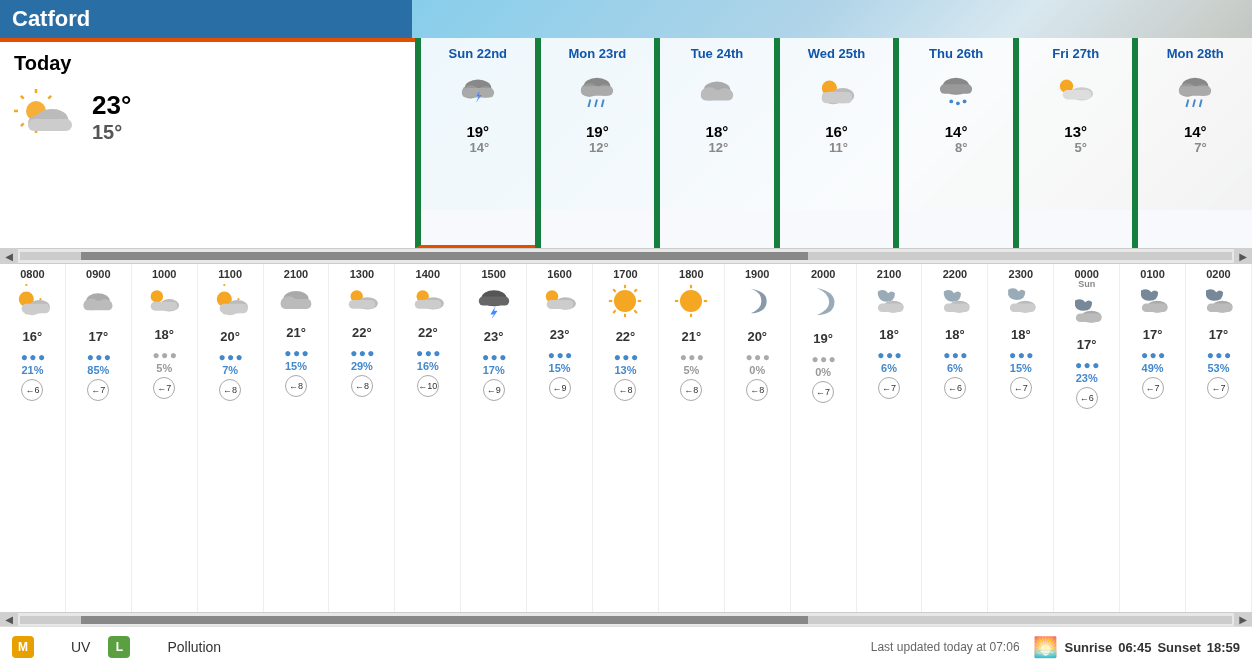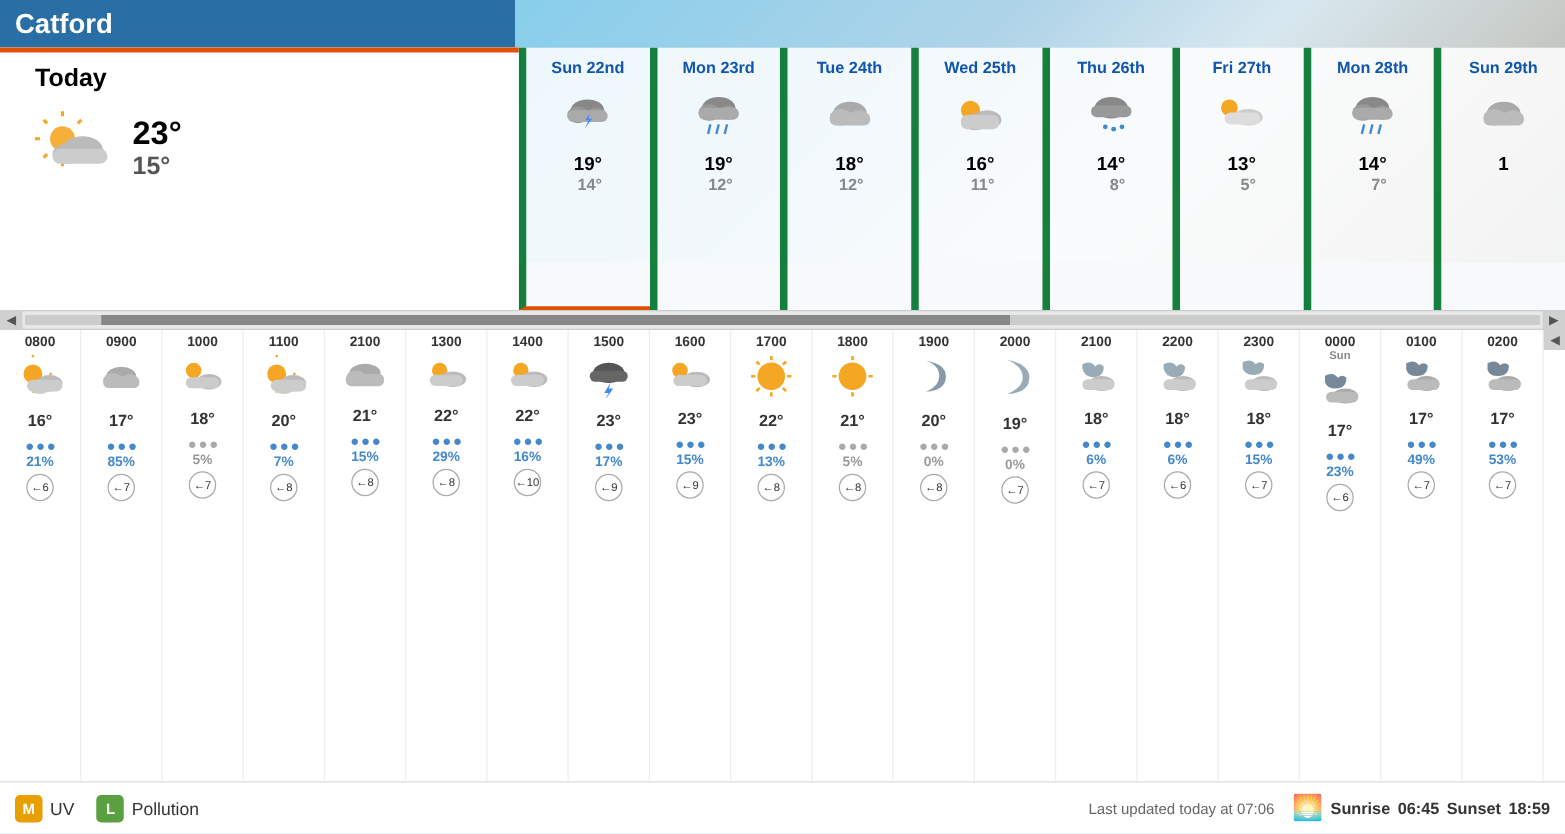--- a/index.html
+++ b/index.html
@@ -46,21 +46,21 @@
     }
 
     
     .today-panel {
       background: white;
       width: 415px;
       min-width: 415px;
       border-top: 4px solid #e05000;
       display: flex;
       flex-direction: column;
-      padding: 10px 28px;
+      padding: 10px 14px;
       position: relative;
       z-index: 2;
     }
 
     .today-label {
       font-size: 20px;
       font-weight: bold;
       margin-bottom: 8px;
     }
 
@@ -302,20 +302,21 @@
       font-weight: bold;
       color: white;
     }
 
     .badge-icon.uv { background: #e8a000; }
     .badge-icon.pol { background: #5aa040; }
 
     .badge-label {
       font-size: 14px;
       color: #333;
+      margin-left: 31px;
     }
 
     .bottom-right {
       display: flex;
       align-items: center;
       gap: 14px;
       font-size: 13px;
       color: #333;
     }
 
@@ -339,22 +340,23 @@
     .scroll-bar-area-bottom {
       background: #e8e8e8;
       height: 14px;
       border-top: 1px solid #ccc;
       display: flex;
       align-items: center;
     }
 
     .hourly-wrapper {
       display: flex;
-      flex-direction: row;
+      flex-direction: column;
       background: white;
+      justify-content: flex-end;
     }
 
     .hour-sun-sub {
       font-size: 9px;
       color: #888;
     }
 
     .hour-time-val {
       font-size: 11px;
       font-weight: bold;
@@ -494,33 +496,20 @@
               <rect x="3" y="16" width="34" height="10" rx="5" fill="#aaa"></rect>
     <line x1="13" y1="30" x2="11" y2="38" stroke="#4488cc" stroke-width="2"></line>
               <line x1="20" y1="30" x2="18" y2="38" stroke="#4488cc" stroke-width="2"></line>
               <line x1="27" y1="30" x2="25" y2="38" stroke="#4488cc" stroke-width="2"></line>
             </svg></div>
     <div class="forecast-temps">
       <span>14°</span>
       <span class="low">7°</span>
     </div>
   </div>
-        <div class="forecast-day">
-    <div class="forecast-day-name">Sun 29th</div>
-    <div class="forecast-day-icon"><svg width="38" height="38" viewBox="0 0 40 40">
-              <ellipse cx="20" cy="20" rx="14" ry="9" fill="#aaa"></ellipse>
-              <ellipse cx="12" cy="24" rx="9" ry="7" fill="#bbb"></ellipse>
-              <ellipse cx="28" cy="24" rx="8" ry="6" fill="#bbb"></ellipse>
-              <rect x="3" y="20" width="34" height="11" rx="5" fill="#bbb"></rect>
-            </svg></div>
-    <div class="forecast-temps">
-      <span>1</span>
-      <span class="low"></span>
-    </div>
-  </div>
       </div>
 
   </div>
 
   <div class="scroll-bar-area">
     <div class="scroll-arrow">◀</div>
     <div class="scroll-track">
       <div class="scroll-thumb"></div>
     </div>
     <div class="scroll-arrow">▶</div>

